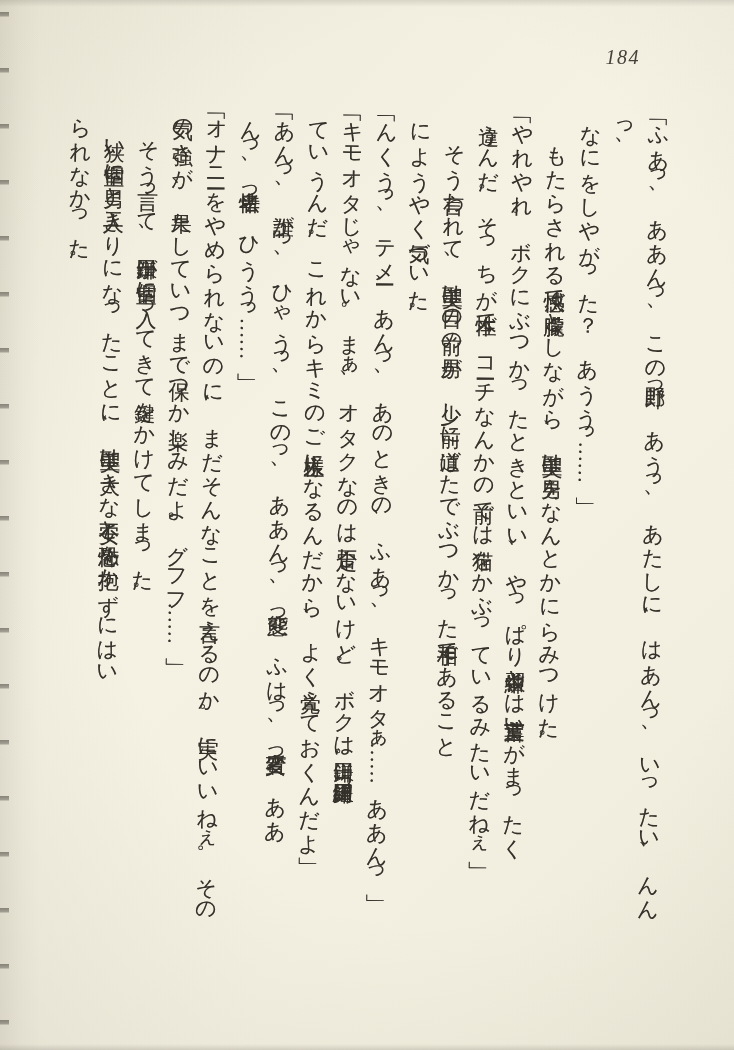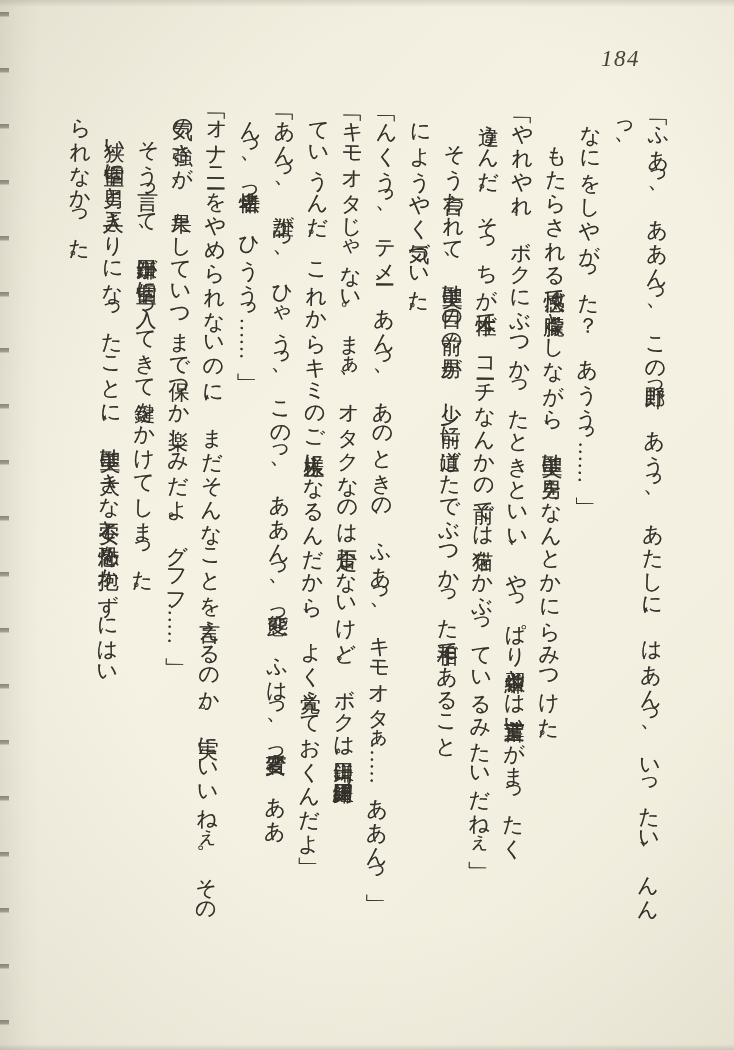--- a/index.html
+++ b/index.html
@@ -37,21 +37,21 @@
       rgba(88,85,76,0) 5px,
       rgba(88,85,76,0) 56px
     );
     filter: blur(0.6px);
   }
   .page-number {
     position: absolute;
     top: 46px;
     right: 94px;
     font-style: italic;
-    font-size: 23px;
+    font-size: 20px;
     letter-spacing: 1.5px;
     color: #45423a;
   }
   .text-block {
     position: absolute;
     top: 112px;
     right: 58px;
     height: 824px;
     writing-mode: vertical-rl;
     text-orientation: mixed;

